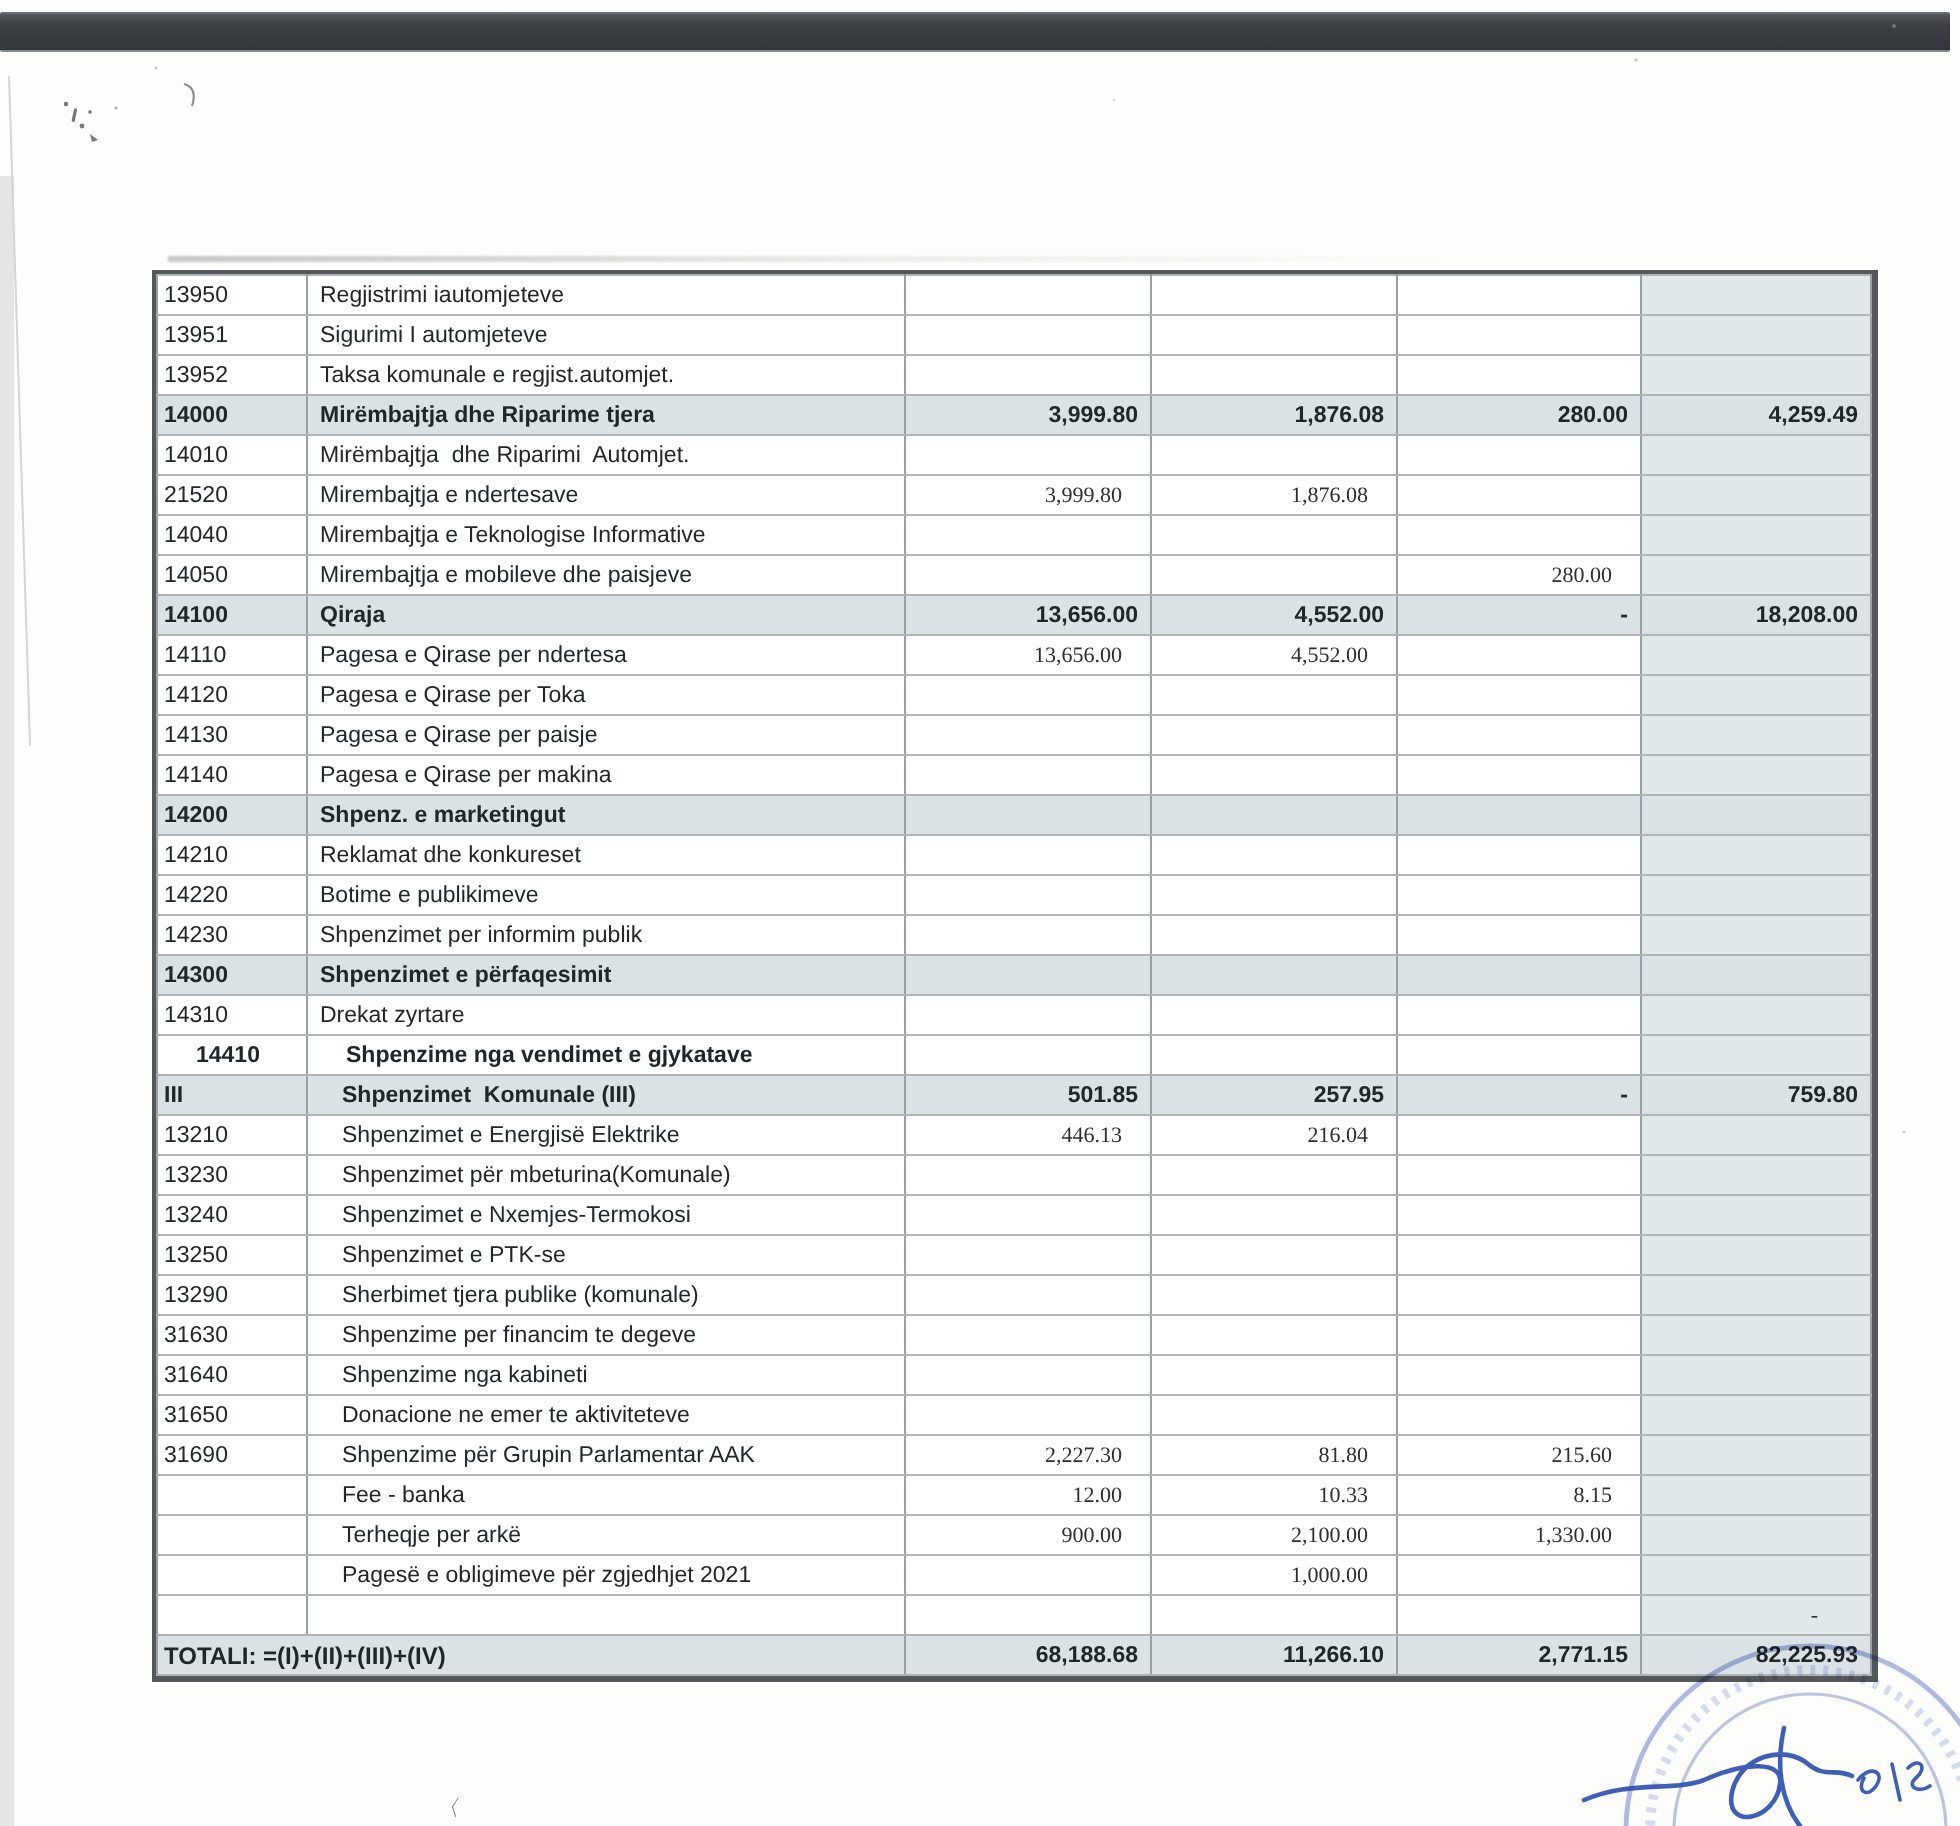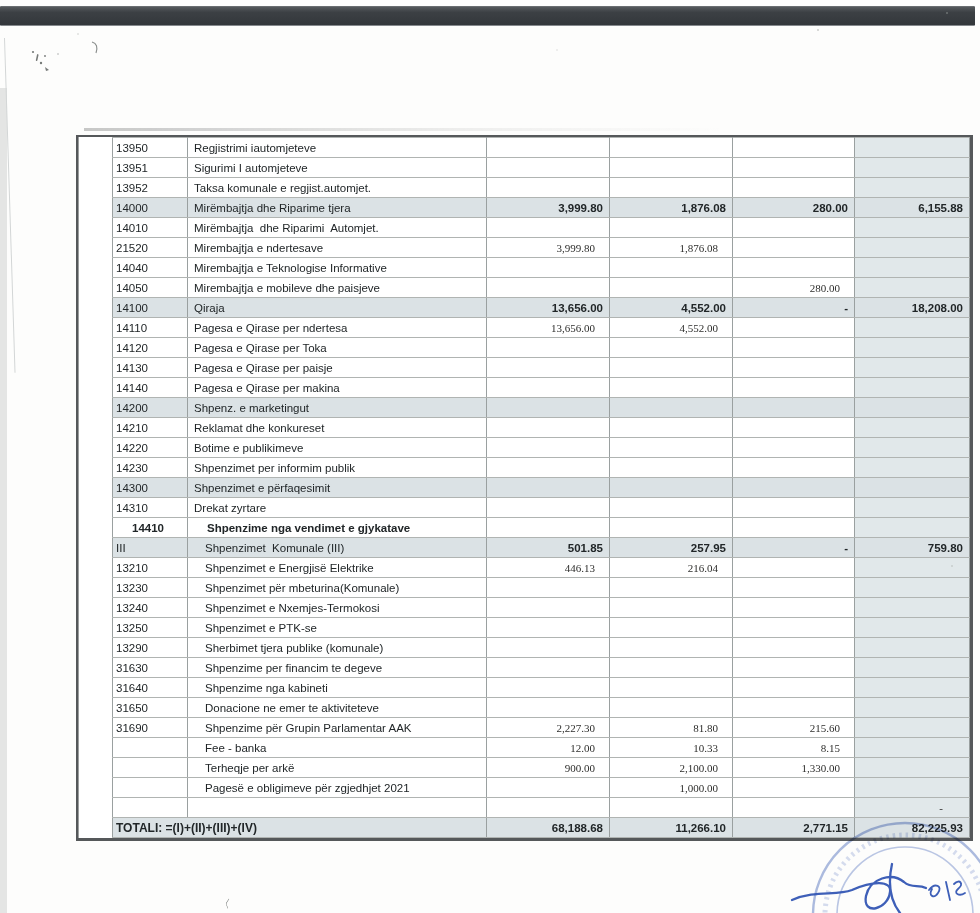--- a/index.html
+++ b/index.html
@@ -31,32 +31,32 @@
     position:absolute;left:84px;top:128px;width:640px;height:3px;
     background:linear-gradient(90deg,rgba(110,112,112,.38),rgba(110,112,112,.10) 60%,rgba(110,112,112,0));
     filter:blur(.6px);
   }
   
   .table-wrap{
     position:absolute;left:76px;top:135px;
     border:2px solid var(--border-outer);border-right-width:3px;border-bottom-width:3px;
     background:#fff;box-shadow:1px 0 0 #9b9e9e inset;
   }
-  table{border-collapse:collapse;table-layout:fixed;width:857px;margin-left:34px;}
+  table{border-collapse:collapse;table-layout:fixed;width:857px;}
   td{
     border:1px solid var(--line-v);border-top-color:var(--line-h);border-bottom-color:var(--line-h);
     height:19px;padding:0;font-size:11.5px;line-height:18px;overflow:hidden;white-space:pre;
     vertical-align:middle;
   }
   td.c-code{padding-left:3px;}
   td.c-desc{padding-left:6px;}
   tr.indent td.c-desc{padding-left:17px;}
   td.c-val{text-align:right;padding-right:14px;font-family:"Liberation Serif",serif;font-size:11px;color:var(--ink-serif);}
   td.c-total{background:var(--shade-total);}
-  tr.row-section td{background:var(--shade-row);font-weight:normal;}
+  tr.row-section td{background:var(--shade-row);font-weight:bold;}
   tr.row-section td.c-val,tr.row-total td.c-val{
     font-family:"Liberation Sans",sans-serif;font-size:11.5px;color:var(--ink);font-weight:bold;padding-right:6px;
   }
   tr.row-bold td{font-weight:bold;padding-left:19px;}
   tr.row-total td{background:var(--shade-row);font-weight:bold;}
   td.c-totallabel{padding-left:3px;font-size:12px;}
   td.c-val.dash{padding-right:30px;}
   td.c-val.dash.c-total{padding-right:26px;}
   
   .ink-svg{position:absolute;left:740px;top:820px;width:240px;height:93px;overflow:visible;pointer-events:none;mix-blend-mode:multiply;}
@@ -106,21 +106,21 @@
           <td class="c-val "></td>
           <td class="c-val "></td>
           <td class="c-val c-total"></td>
         </tr>
         <tr class="row-section">
           <td class="c-code">14000</td>
           <td class="c-desc">Mirëmbajtja dhe Riparime tjera</td>
           <td class="c-val ">3,999.80</td>
           <td class="c-val ">1,876.08</td>
           <td class="c-val ">280.00</td>
-          <td class="c-val c-total">6,155.88</td>
+          <td class="c-val c-total">4,259.49</td>
         </tr>
         <tr class="row-normal">
           <td class="c-code">14010</td>
           <td class="c-desc">Mirëmbajtja  dhe Riparimi  Automjet.</td>
           <td class="c-val "></td>
           <td class="c-val "></td>
           <td class="c-val "></td>
           <td class="c-val c-total"></td>
         </tr>
         <tr class="row-normal">

